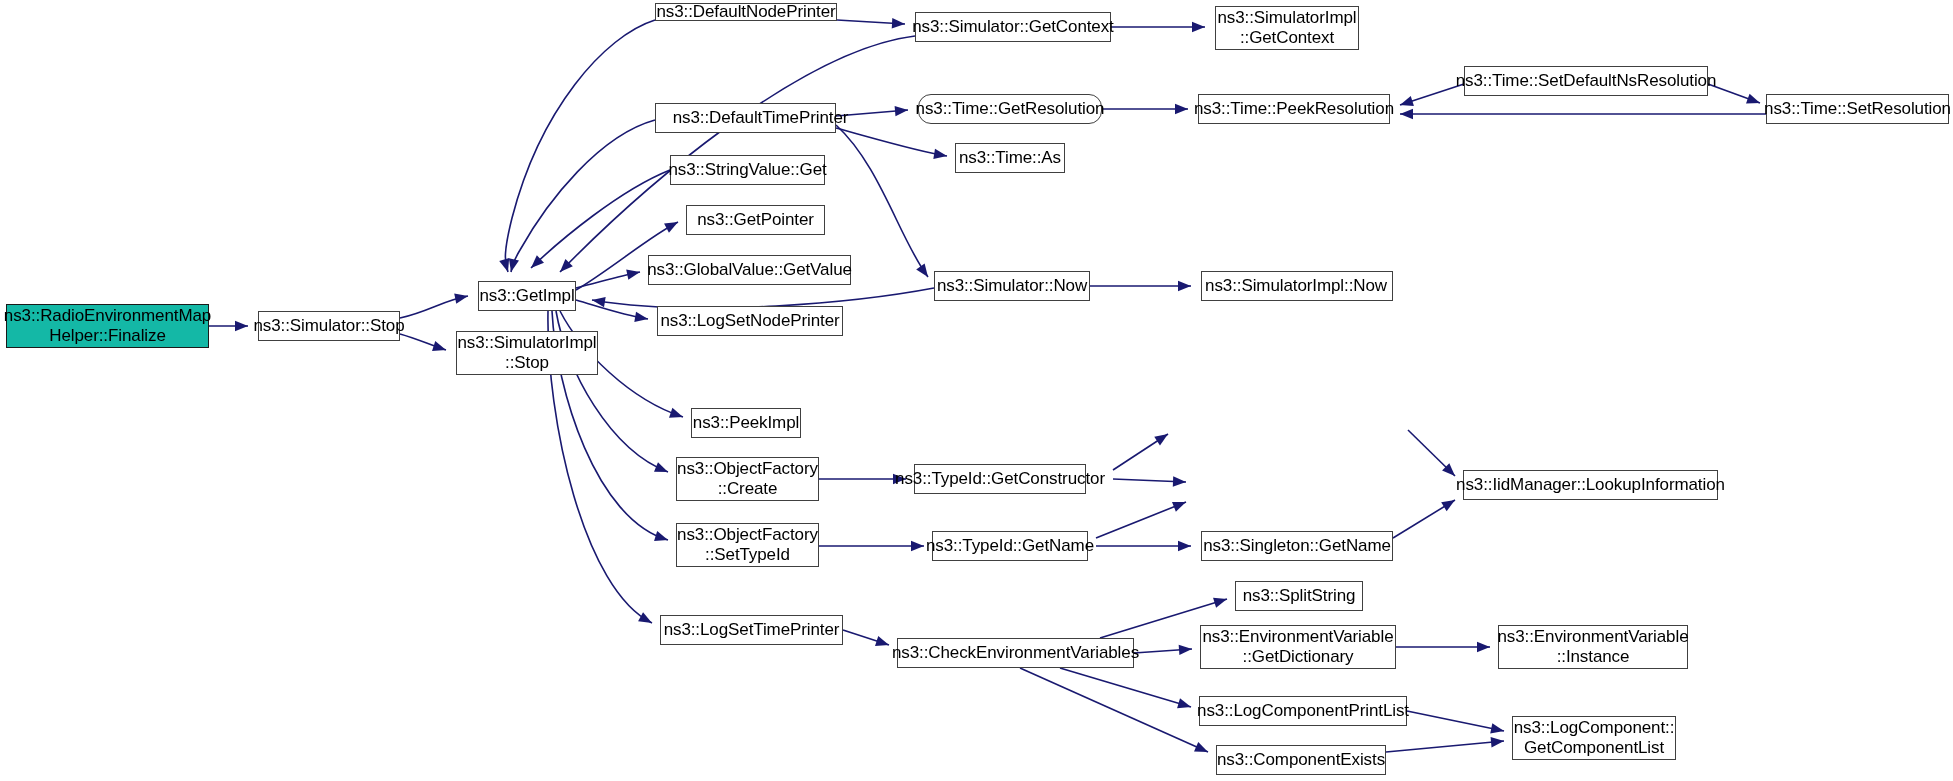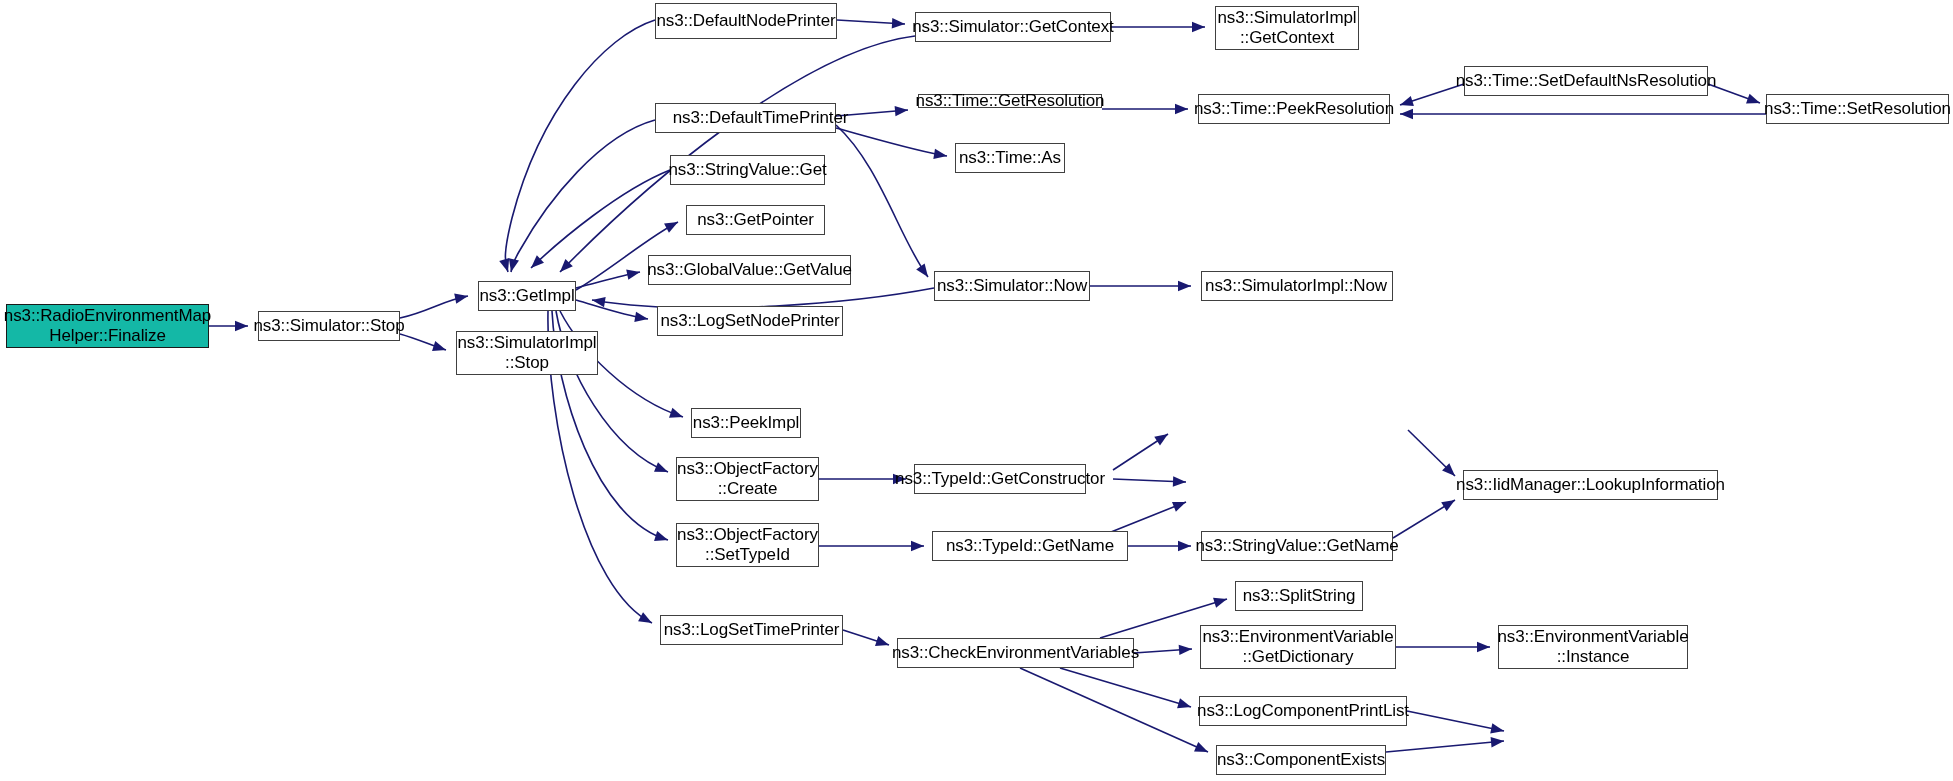--- a/index.html
+++ b/index.html
@@ -137,47 +137,49 @@
       <polygon points="1208,752 1194.009598658181,751.4444189574598 1198.2521790576761,741.9491300438027" fill="#191970"></polygon>
       <polygon points="1504,731 1490.2177481960505,733.4676983633606 1492.317887753443,723.281952743158" fill="#191970"></polygon>
       <polygon points="1504,741 1491.5387465676781,747.384133684021 1490.573482904856,737.0290254730346" fill="#191970"></polygon>
     </svg>
 <div class="node root" style="left: 6px; top: 304px; width: 203px; height: 44px;"><span class="node-label">ns3::RadioEnvironmentMap
 Helper::Finalize</span></div>
     <div class="node" style="left: 258px; top: 311px; width: 142px; height: 30px;"><span class="node-label">ns3::Simulator::Stop</span></div>
     <div class="node" style="left: 478px; top: 281px; width: 98px; height: 30px;"><span class="node-label">ns3::GetImpl</span></div>
     <div class="node" style="left: 456px; top: 331px; width: 142px; height: 44px;"><span class="node-label">ns3::SimulatorImpl
 ::Stop</span></div>
-    <div class="node" style="left: 655px; top: 3px; width: 182px; height: 36px;"><span class="node-label">ns3::DefaultNodePrinter</span></div>
+    <div class="node" style="left: 655px; top: 3px; width: 182px; height: 18px;"><span class="node-label">ns3::DefaultNodePrinter</span></div>
     <div class="node" style="left: 915px; top: 12px; width: 196px; height: 30px;"><span class="node-label">ns3::Simulator::GetContext</span></div>
     <div class="node" style="left: 1215px; top: 6px; width: 144px; height: 44px;"><span class="node-label">ns3::SimulatorImpl
 ::GetContext</span></div>
     <div class="node" style="left: 655px; top: 103px; width: 181px; height: 30px; padding-left: 30px;"><span class="node-label">ns3::DefaultTimePrinter</span></div>
-    <div class="node" style="left: 918px; top: 94px; width: 184px; height: 14px;"><span class="node-label">ns3::Time::GetResolution</span></div>
+    <div class="node" style="left: 918px; top: 94px; width: 184px; height: 30px; border-radius: 13px;"><span class="node-label">ns3::Time::GetResolution</span></div>
     <div class="node" style="left: 1198px; top: 94px; width: 192px; height: 30px;"><span class="node-label">ns3::Time::PeekResolution</span></div>
     <div class="node" style="left: 1464px; top: 66px; width: 244px; height: 30px;"><span class="node-label">ns3::Time::SetDefaultNsResolution</span></div>
     <div class="node" style="left: 1766px; top: 94px; width: 183px; height: 30px;"><span class="node-label">ns3::Time::SetResolution</span></div>
     <div class="node" style="left: 955px; top: 143px; width: 110px; height: 30px;"><span class="node-label">ns3::Time::As</span></div>
     <div class="node" style="left: 670px; top: 155px; width: 155px; height: 30px;"><span class="node-label">ns3::StringValue::Get</span></div>
     <div class="node" style="left: 686px; top: 205px; width: 139px; height: 30px;"><span class="node-label">ns3::GetPointer</span></div>
     <div class="node" style="left: 648px; top: 255px; width: 203px; height: 30px;"><span class="node-label">ns3::GlobalValue::GetValue</span></div>
     <div class="node" style="left: 657px; top: 306px; width: 186px; height: 30px;"><span class="node-label">ns3::LogSetNodePrinter</span></div>
     <div class="node" style="left: 934px; top: 271px; width: 156px; height: 30px;"><span class="node-label">ns3::Simulator::Now</span></div>
     <div class="node" style="left: 1201px; top: 271px; width: 192px; height: 30px; justify-content: flex-end;"><span class="node-label">ns3::SimulatorImpl::Now</span></div>
     <div class="node" style="left: 691px; top: 408px; width: 110px; height: 30px; justify-content: center;"><span class="node-label">ns3::PeekImpl</span></div>
     <div class="node" style="left: 676px; top: 457px; width: 143px; height: 44px;"><span class="node-label">ns3::ObjectFactory
 ::Create</span></div>
     <div class="node" style="left: 914px; top: 464px; width: 172px; height: 30px;"><span class="node-label">ns3::TypeId::GetConstructor</span></div>
     <div class="node" style="left: 1463px; top: 470px; width: 255px; height: 30px;"><span class="node-label">ns3::IidManager::LookupInformation</span></div>
     <div class="node" style="left: 676px; top: 523px; width: 143px; height: 44px;"><span class="node-label">ns3::ObjectFactory
 ::SetTypeId</span></div>
-    <div class="node" style="left: 932px; top: 531px; width: 196px; height: 30px;"><span class="node-label">ns3::TypeId::GetName</span></div>
-    <div class="node" style="left: 1201px; top: 531px; width: 192px; height: 30px;"><span class="node-label">ns3::StringValue::GetName</span></div>
+    <div class="node" style="left: 932px; top: 531px; width: 156px; height: 30px;"><span class="node-label">ns3::TypeId::GetName</span></div>
+    <div class="node" style="left: 1201px; top: 531px; width: 192px; height: 30px;"><span class="node-label">ns3::Singleton::GetName</span></div>
     <div class="node" style="left: 660px; top: 615px; width: 183px; height: 30px;"><span class="node-label">ns3::LogSetTimePrinter</span></div>
     <div class="node" style="left: 897px; top: 638px; width: 237px; height: 30px;"><span class="node-label">ns3::CheckEnvironmentVariables</span></div>
     <div class="node" style="left: 1235px; top: 581px; width: 128px; height: 30px;"><span class="node-label">ns3::SplitString</span></div>
     <div class="node" style="left: 1200px; top: 625px; width: 196px; height: 44px;"><span class="node-label">ns3::EnvironmentVariable
 ::GetDictionary</span></div>
     <div class="node" style="left: 1498px; top: 625px; width: 190px; height: 44px;"><span class="node-label">ns3::EnvironmentVariable
 ::Instance</span></div>
     <div class="node" style="left: 1199px; top: 696px; width: 208px; height: 30px;"><span class="node-label">ns3::LogComponentPrintList</span></div>
     <div class="node" style="left: 1216px; top: 745px; width: 170px; height: 30px;"><span class="node-label">ns3::ComponentExists</span></div>
+    <div class="node" style="left: 1512px; top: 716px; width: 164px; height: 44px;"><span class="node-label">ns3::LogComponent::
+GetComponentList</span></div>
   </div>
 
 </body></html>

